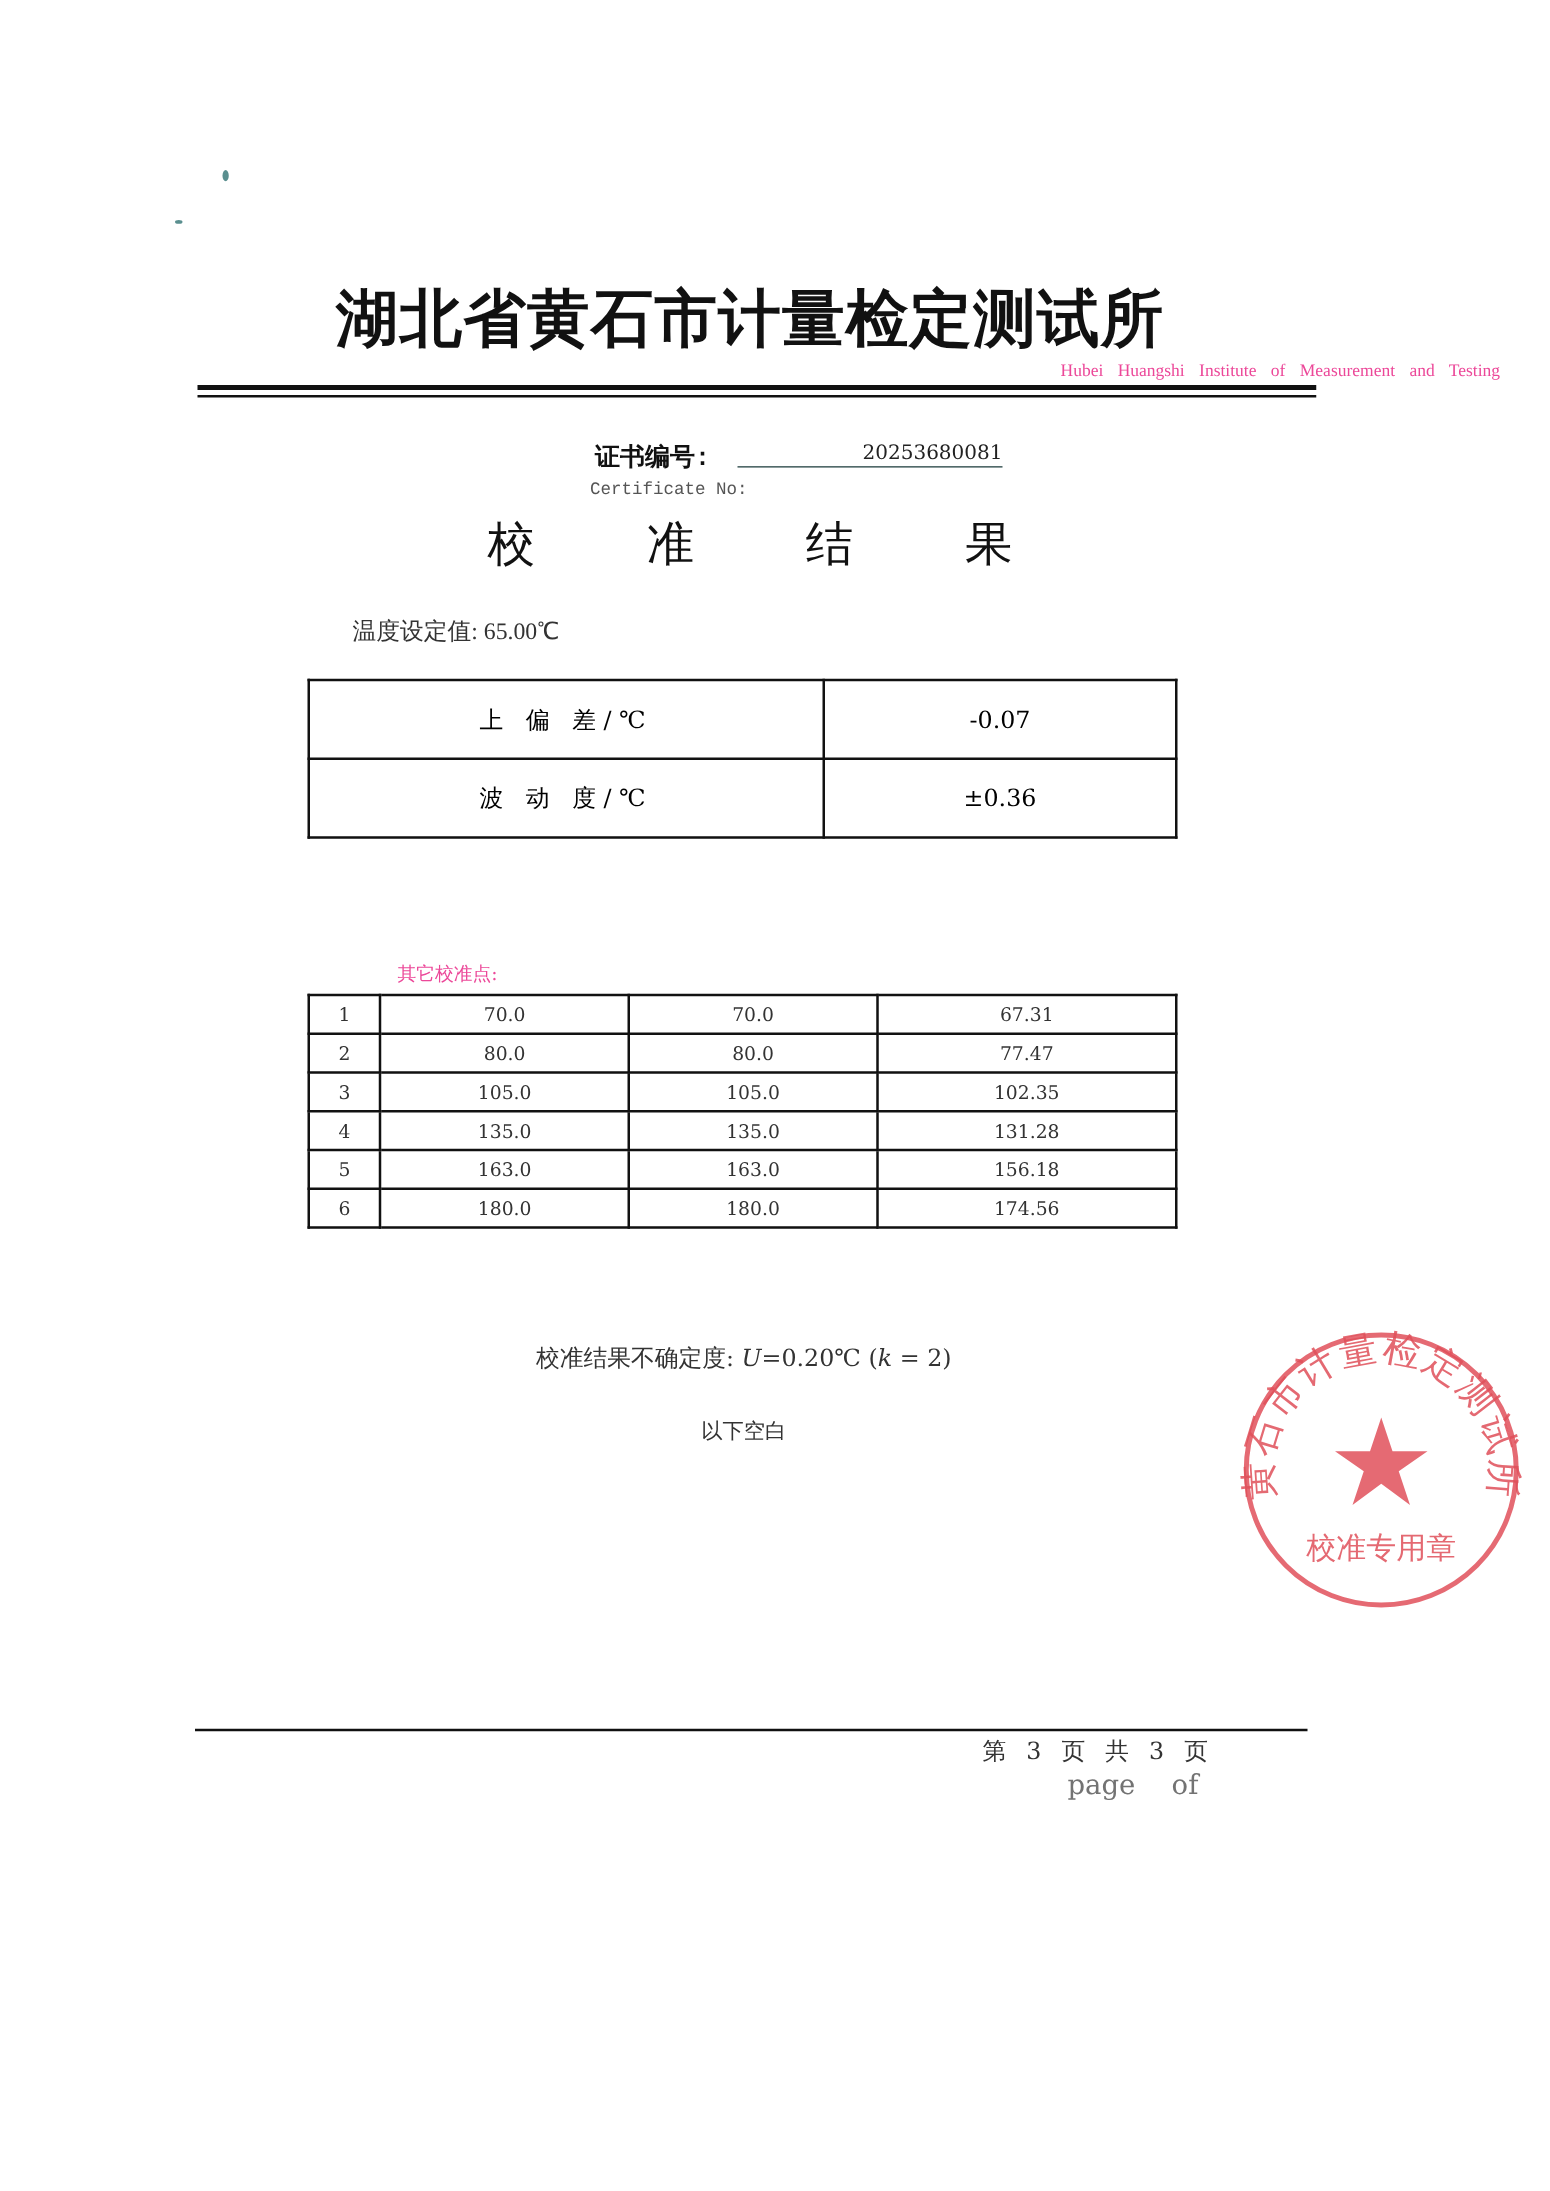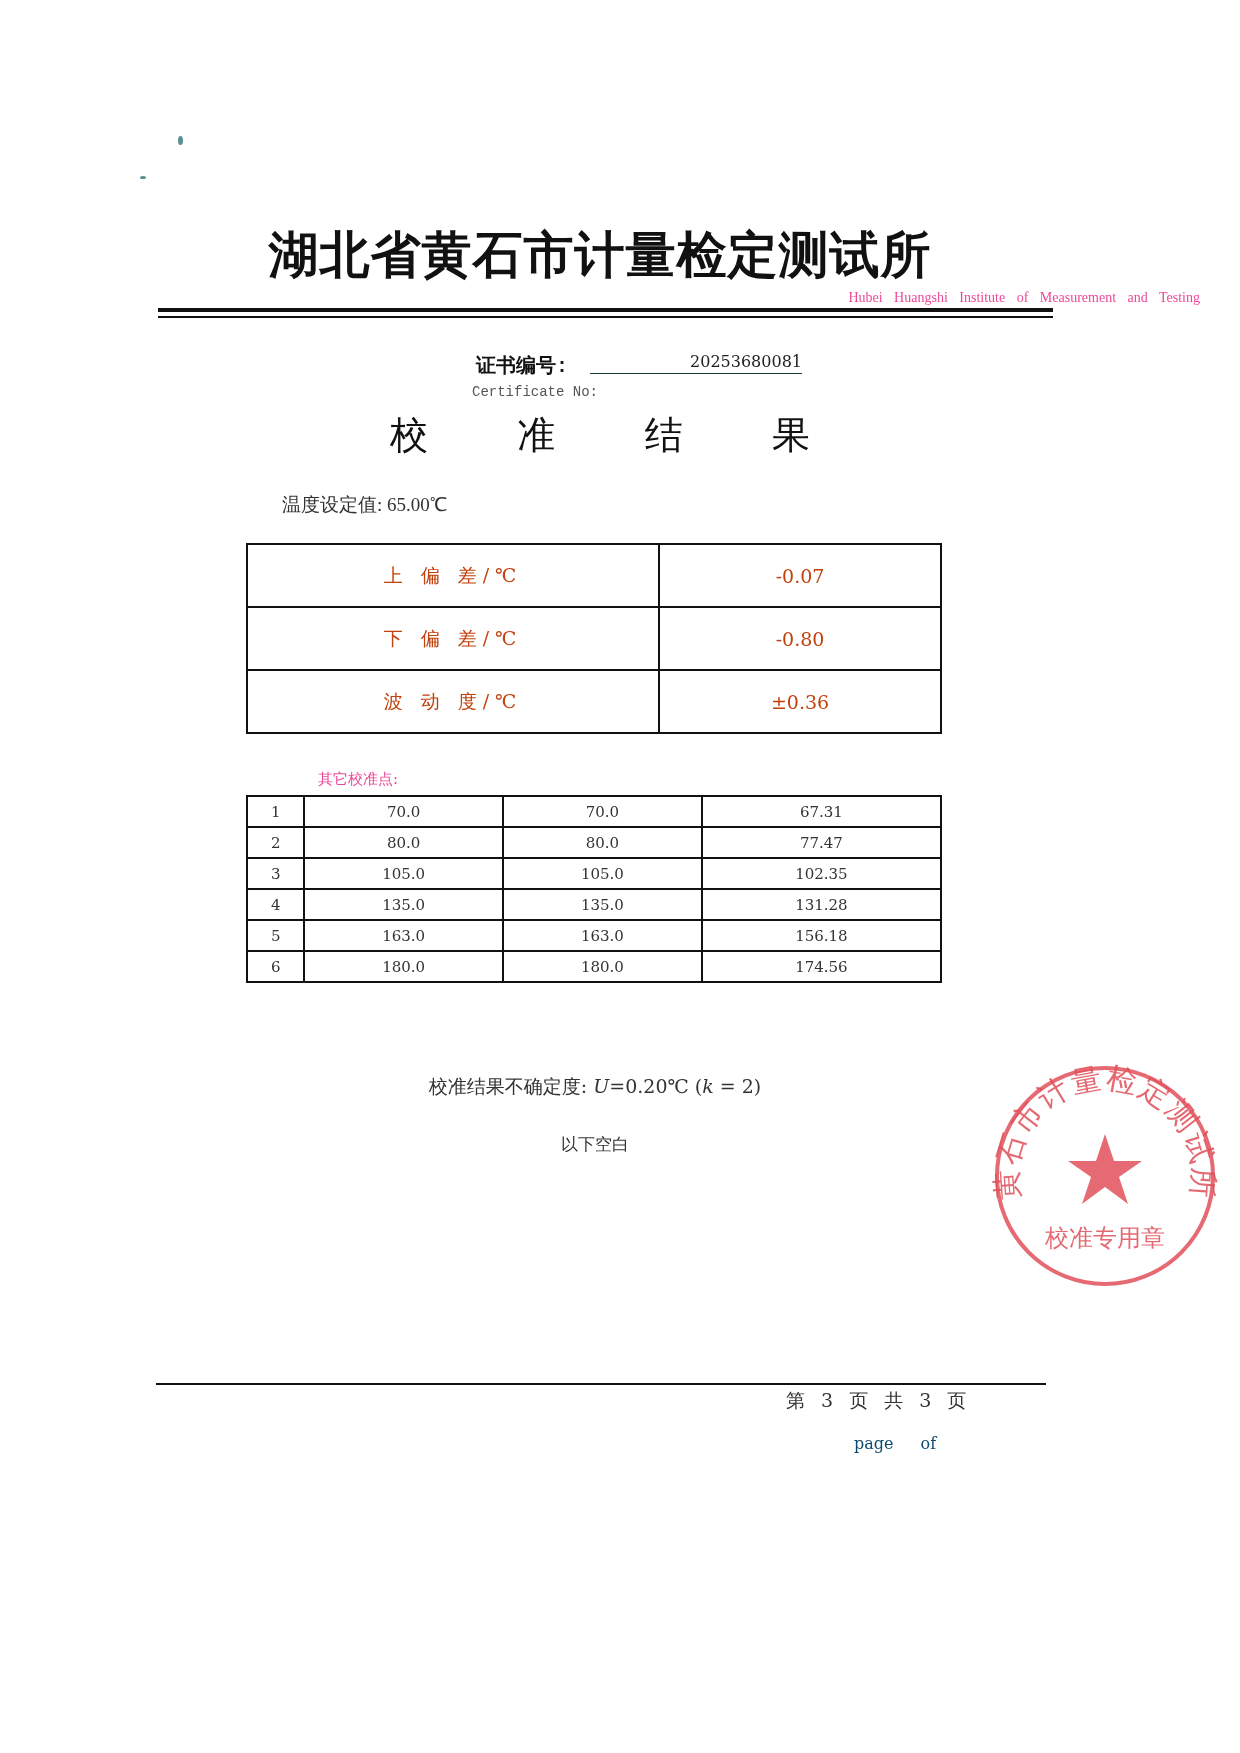--- a/index.html
+++ b/index.html
@@ -35,36 +35,36 @@
       font-size: 14px; color: #555;
     }
     .heading {
       left: 390px; top: 410px; width: 420px; display: flex; justify-content: space-between;
       font-family: "DejaVu Sans", sans-serif; font-size: 38px; color: #111;
     }
     .setpoint { left: 282px; top: 492px; font-size: 19px; color: #333; font-family: Liberation Serif, serif; }
     table { border-collapse: collapse; position: absolute; }
     .t1 { left: 246px; top: 543px; width: 696px; }
     .t1 td {
-      border: 2px solid #111; height: 59px; text-align: center; font-size: 19px; color: #c2410c;
+      border: 2px solid #111; height: 59px; text-align: center; font-size: 19px; color: #000000;
     }
     .t1 td.lab { width: 408px; letter-spacing: 6px; }
     .other-label { left: 318px; top: 770px; font-size: 15px; color: #ec4899; }
     .t2 { left: 246px; top: 795px; width: 696px; }
     .t2 th, .t2 td {
       border: 2px solid #111; height: 27px; text-align: center; font-size: 15px; color: #333; font-weight: normal;
     }
     .t2 .c0 { width: 102px; } .t2 .c1 { width: 212px; } .t2 .c2 { width: 212px; } .t2 .c3 { width: 160px; }
     .uncert { left: 0; width: 1190px; top: 1074px; text-align: center; font-size: 19px; color: #333; }
     .uncert i { font-style: italic; }
     .blank { left: 0; width: 1190px; top: 1133px; text-align: center; font-size: 17px; color: #333; }
     .stamp { left: 990px; top: 1058px; width: 230px; height: 230px; }
     .footer-rule { left: 156px; width: 890px; top: 1383px; height: 2px; background: #111; }
     .page-cn { left: 786px; top: 1388px; font-size: 19px; color: #333; word-spacing: 10px; }
-    .page-en { left: 854px; top: 1416px; font-size: 16px; color: #0c4a6e; word-spacing: 22px; margin-top: 18px; }
+    .page-en { left: 854px; top: 1416px; font-size: 22px; color: #737373; word-spacing: 22px; }
   </style>
 </head>
 <body>
 
 <div class="speck" style="left:178px;top:136px;width:5px;height:9px;"></div>
 <div class="speck" style="left:140px;top:176px;width:6px;height:3px;"></div>
 
 <div class="abs title">湖北省黄石市计量检定测试所</div>
 <div class="abs subtitle">Hubei Huangshi Institute of Measurement and Testing</div>
 <div class="abs rule-thick"></div>
@@ -81,24 +81,20 @@
   <span>果</span>
 </div>
 
 <div class="abs setpoint">温度设定值: 65.00℃</div>
 
 <table class="t1">
   <tbody>
       <tr>
     <td class="lab">上 偏 差/℃</td>
     <td>-0.07</td>
-  </tr>
-  <tr>
-    <td class="lab">下 偏 差/℃</td>
-    <td>-0.80</td>
   </tr>
   <tr>
     <td class="lab">波 动 度/℃</td>
     <td>±0.36</td>
   </tr>
 </tbody>
   </table>
 
 <div class="abs other-label">其它校准点:</div>
 

